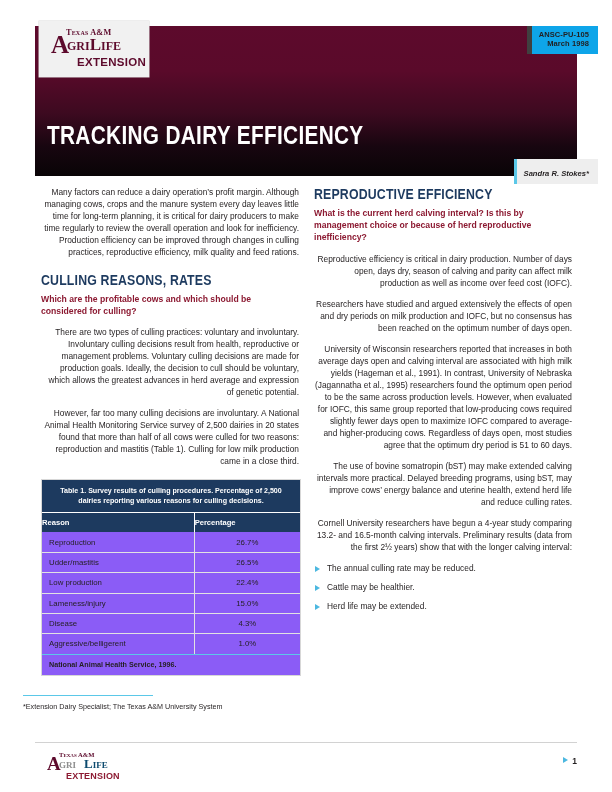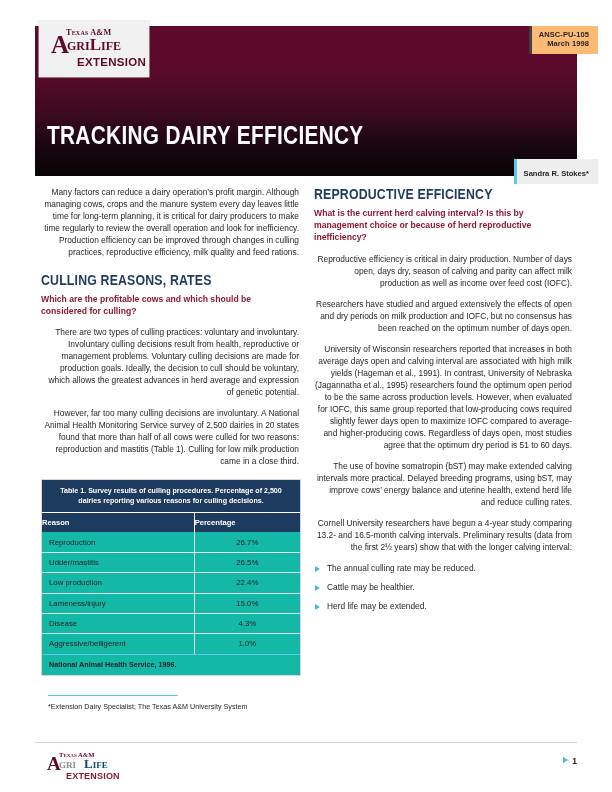--- a/index.html
+++ b/index.html
@@ -92,22 +92,22 @@
     color: #5d0a2c;
     letter-spacing: 0.3px;
     white-space: nowrap;
   }
 
   
   .pub-badge {
     position: absolute;
     right: 14px;
     top: 26px;
-    background: #fdba74;
-    border-left: 3px solid #404040;
+    background: #0ea5e9;
+    border-left: 5px solid #404040;
     padding: 4px 9px 5px 7px;
     text-align: right;
     z-index: 6;
     line-height: 1.25;
   }
   .pub-badge div {
     font-size: 7.5px;
     font-weight: 700;
     color: #231f20;
     white-space: nowrap;
@@ -132,20 +132,21 @@
 
   
   .byline-badge {
     position: absolute;
     right: 14px;
     top: 159px;
     background: #eeeeee;
     border-left: 3px solid #5bc8e8;
     padding: 3px 9px 4px 7px;
     z-index: 7;
+    font-style: italic;
   }
   .byline-badge span {
     font-size: 7.6px;
     font-weight: 700;
     color: #231f20;
     white-space: nowrap;
   }
 
   
   .col {
@@ -185,21 +186,21 @@
     transform: scaleX(0.90);
     transform-origin: left top;
     width: 111%;
   }
 
   
   .table-wrap {
     margin-top: 12px;
     width: 258px;
     border: 1px solid #d7d7d7;
-    background: #14b8a6;
+    background: #8b5cf6;
   }
   .table-caption {
     background: #1d3a5f;
     color: #ffffff;
     font-size: 7.1px;
     font-weight: 700;
     line-height: 10px;
     padding: 6px 12px 6px 12px;
     text-align: center;
   }
@@ -232,21 +233,21 @@
     border-top: 1.2px solid #5bc8e8;
     font-size: 7.2px;
     font-weight: 700;
     padding: 5px 0 6px 7px;
     color: #231f20;
   }
 
   
   .footnote-wrap {
     position: absolute;
-    left: 48px;
+    left: 23px;
     top: 695px;
     width: 258px;
   }
   .footnote-rule {
     width: 130px;
     height: 1.2px;
     background: #5bc8e8;
     margin-bottom: 6px;
   }
   .footnote-text {

